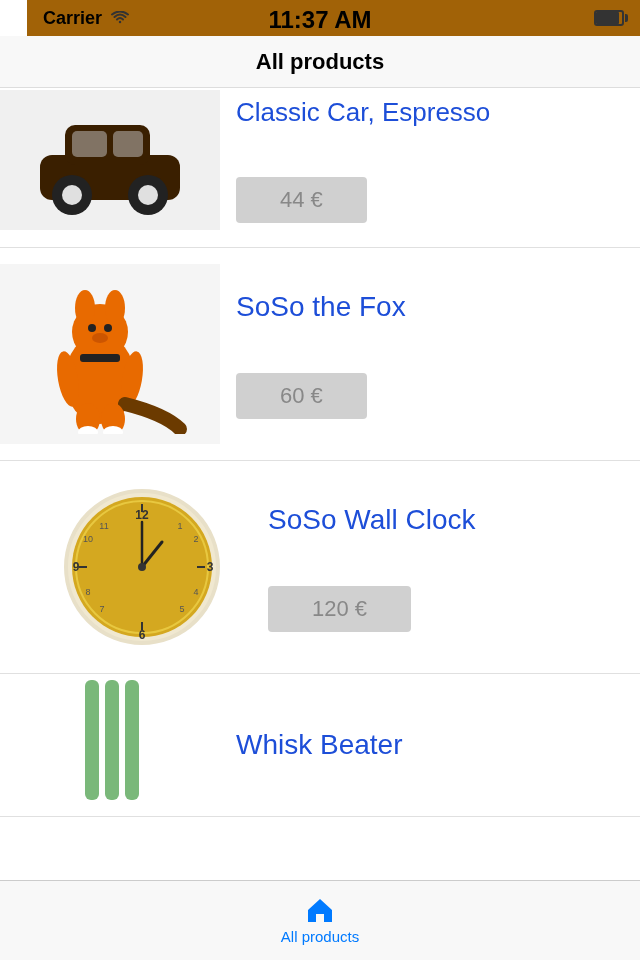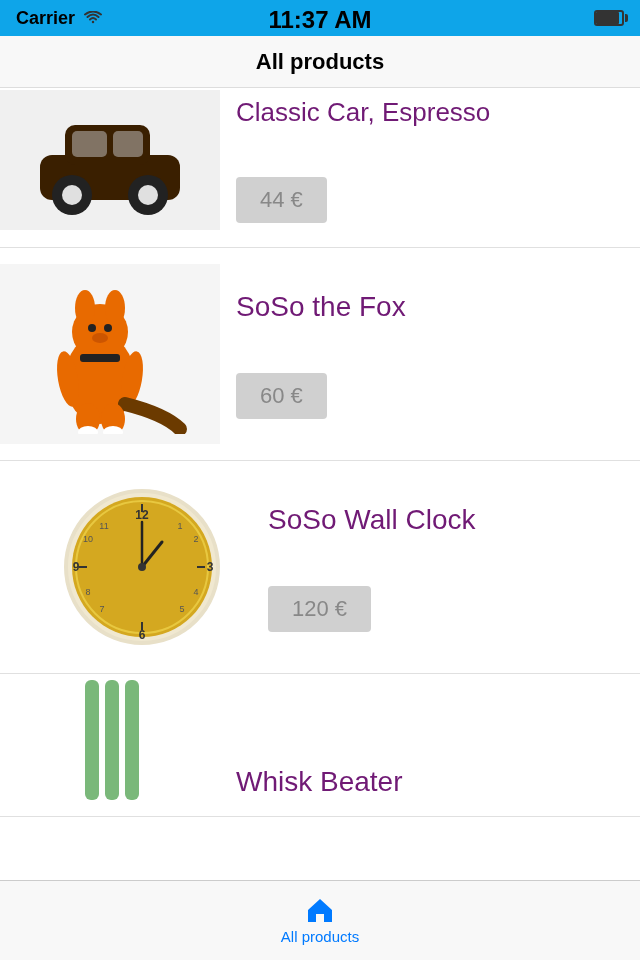--- a/index.html
+++ b/index.html
@@ -12,22 +12,23 @@
       overflow: hidden;
       position: relative;
     }
 
     
     .status-bar {
       display: flex;
       justify-content: space-between;
       align-items: center;
       padding: 0 16px;
-      background: #0ea5e9;
+      background: #a16207;
       height: 36px;
+      margin-left: 27px;
     }
     .status-left {
       display: flex;
       align-items: center;
       gap: 8px;
       font-size: 18px;
       font-weight: 600;
     }
     .status-time {
       font-size: 24px;
@@ -112,30 +113,30 @@
     .product-info {
       flex: 1;
       display: flex;
       flex-direction: column;
       gap: 48px;
     }
 
     .product-name {
       font-size: 28px;
       font-weight: 400;
-      color: #701a75;
+      color: #1d4ed8;
       line-height: 1.3;
     }
 
     .product-price {
       display: inline-block;
       background: #d0d0d0;
       color: #888;
       font-size: 22px;
-      padding: 10px 24px;
+      padding: 10px 44px;
       border-radius: 4px;
       align-self: flex-start;
     }
 
     
 
     
     .tab-bar {
       position: absolute;
       bottom: 0;
@@ -297,21 +298,21 @@
 
         <circle cx="80" cy="80" r="4" fill="#333"></circle>
       </svg>
     </div>
     <div class="product-info">
       <span class="product-name">SoSo Wall Clock</span>
       <span class="product-price">120 €</span>
     </div>
   </div>
 
-  <div class="product-item" style="min-height:120px; align-items:flex-end;">
+  <div class="product-item" style="min-height:120px; align-items:center;">
     <div class="product-image-wrap" style="height:110px; background:#fff; align-items:flex-end;">
 
       <svg width="160" height="120" viewBox="0 0 160 120">
 
         <rect x="55" y="0" width="14" height="120" rx="6" fill="#7ab87a"></rect>
         <rect x="75" y="0" width="14" height="120" rx="6" fill="#7ab87a"></rect>
         <rect x="95" y="0" width="14" height="120" rx="6" fill="#7ab87a"></rect>
       </svg>
     </div>
     <div class="product-info" style="gap:16px;">

